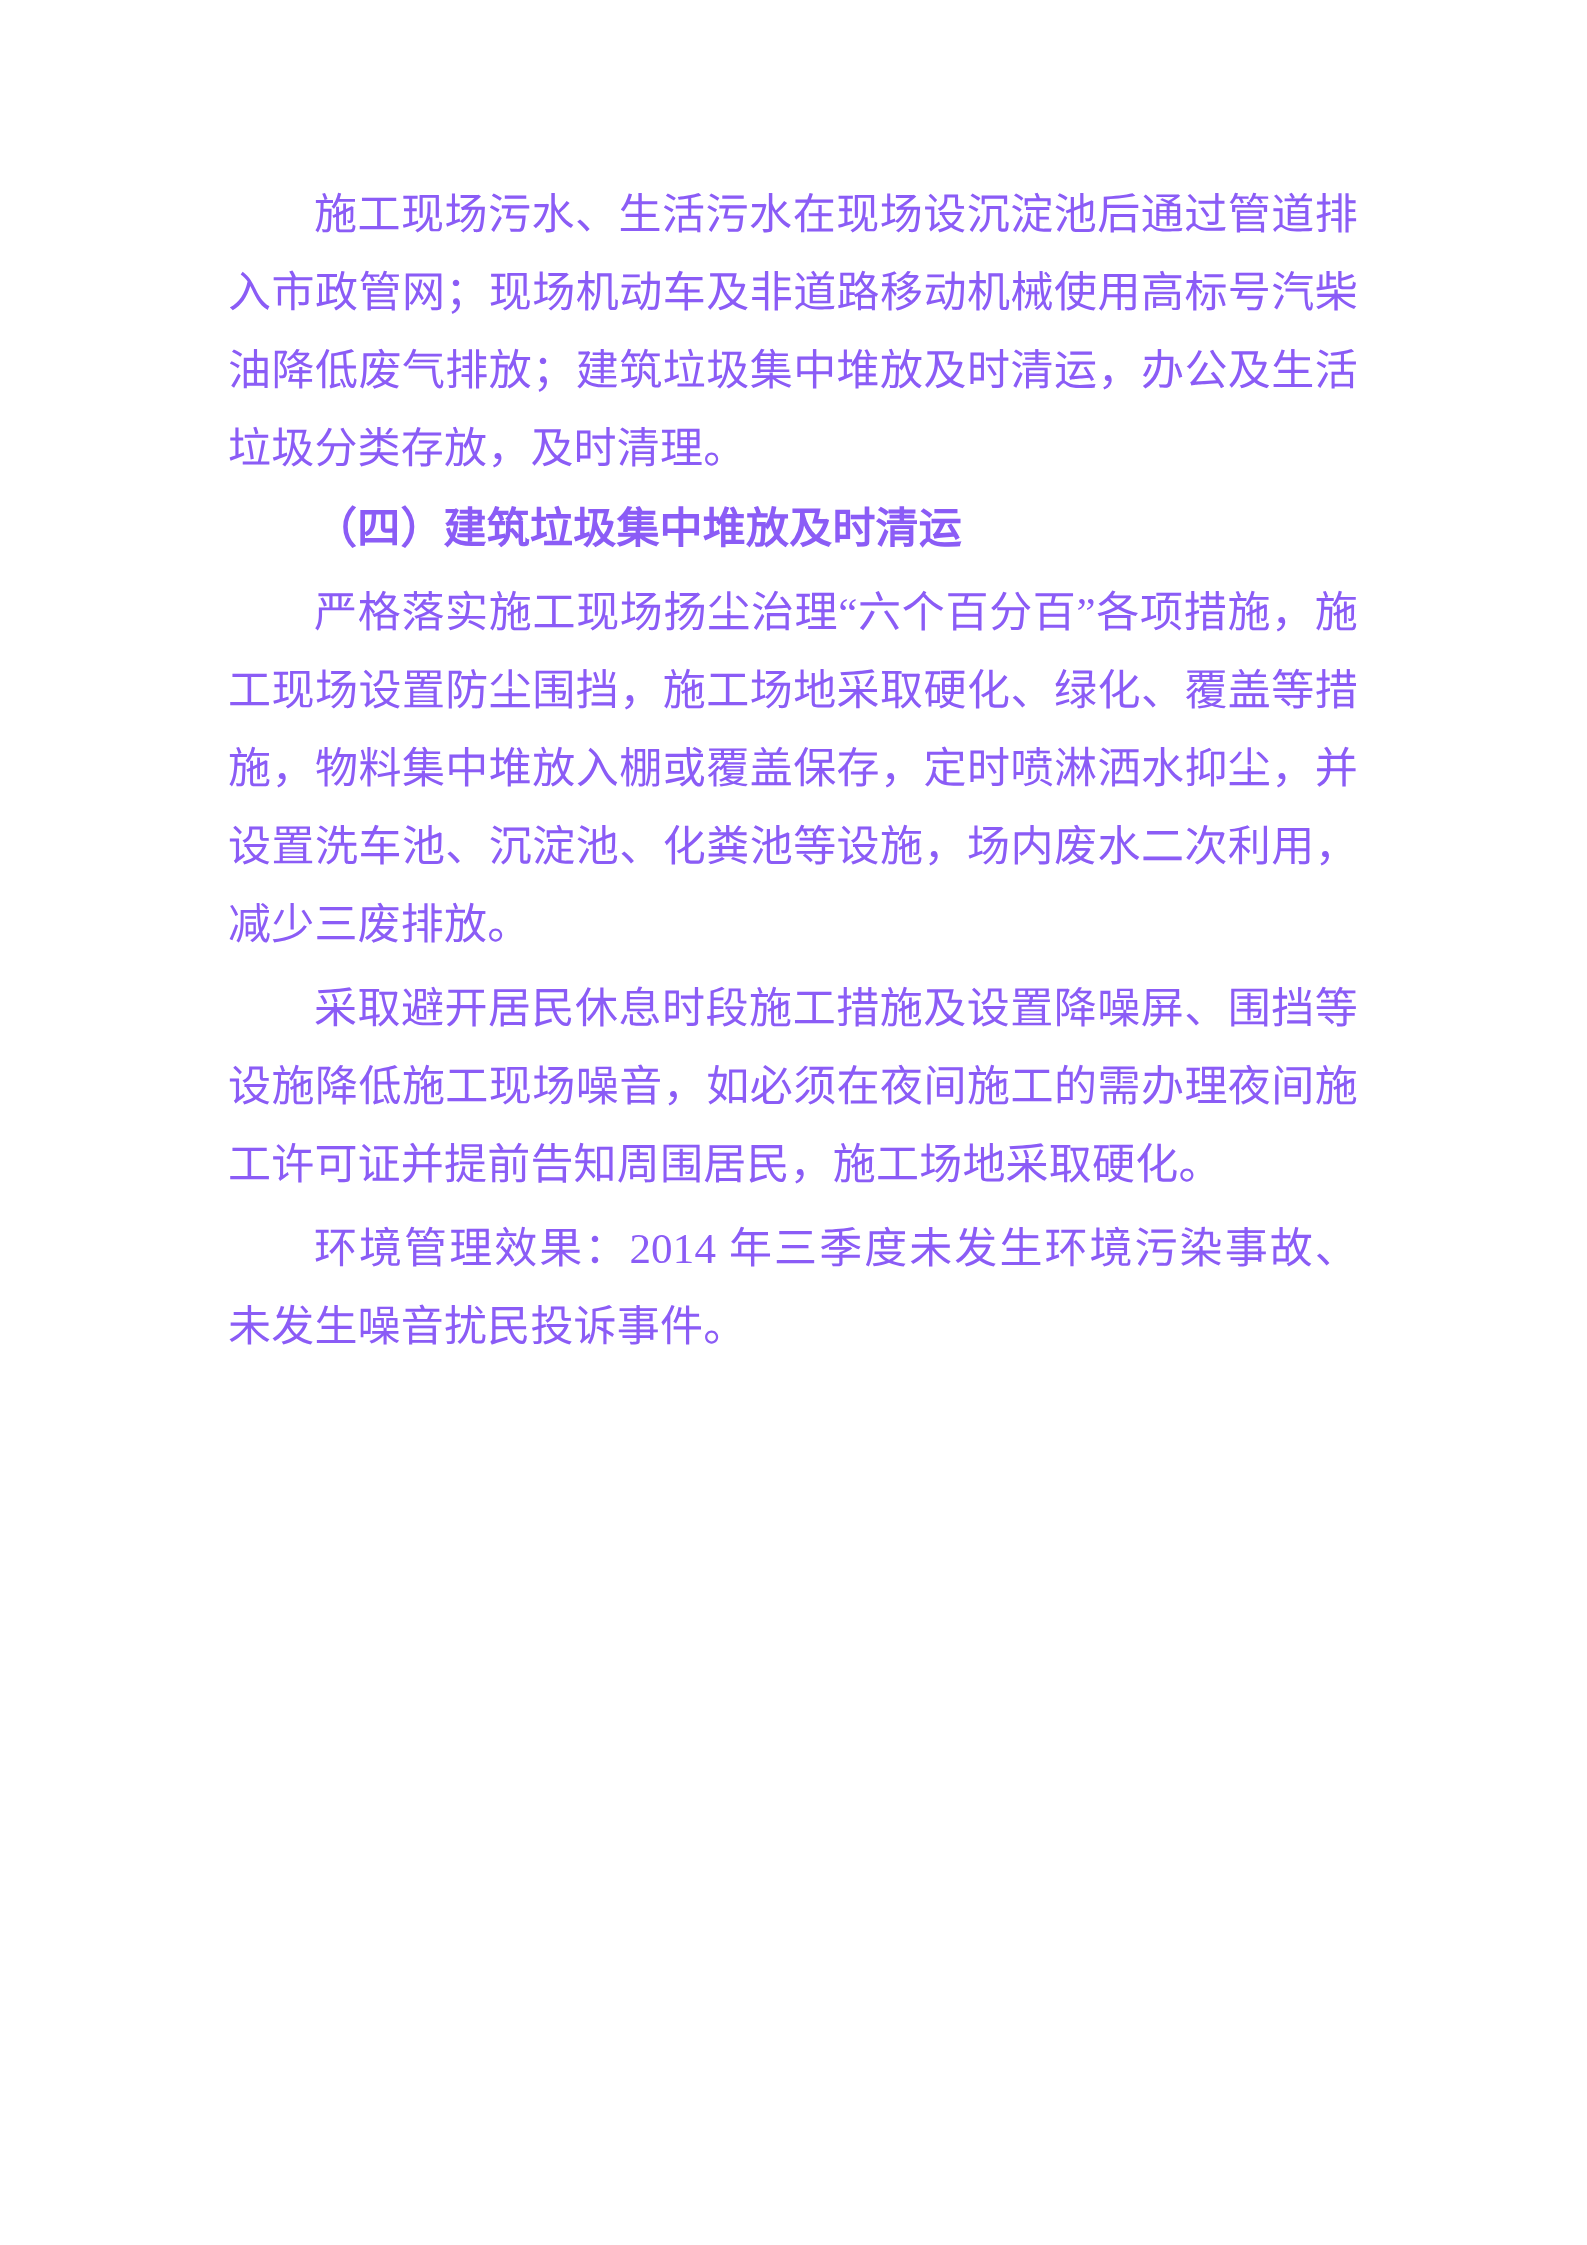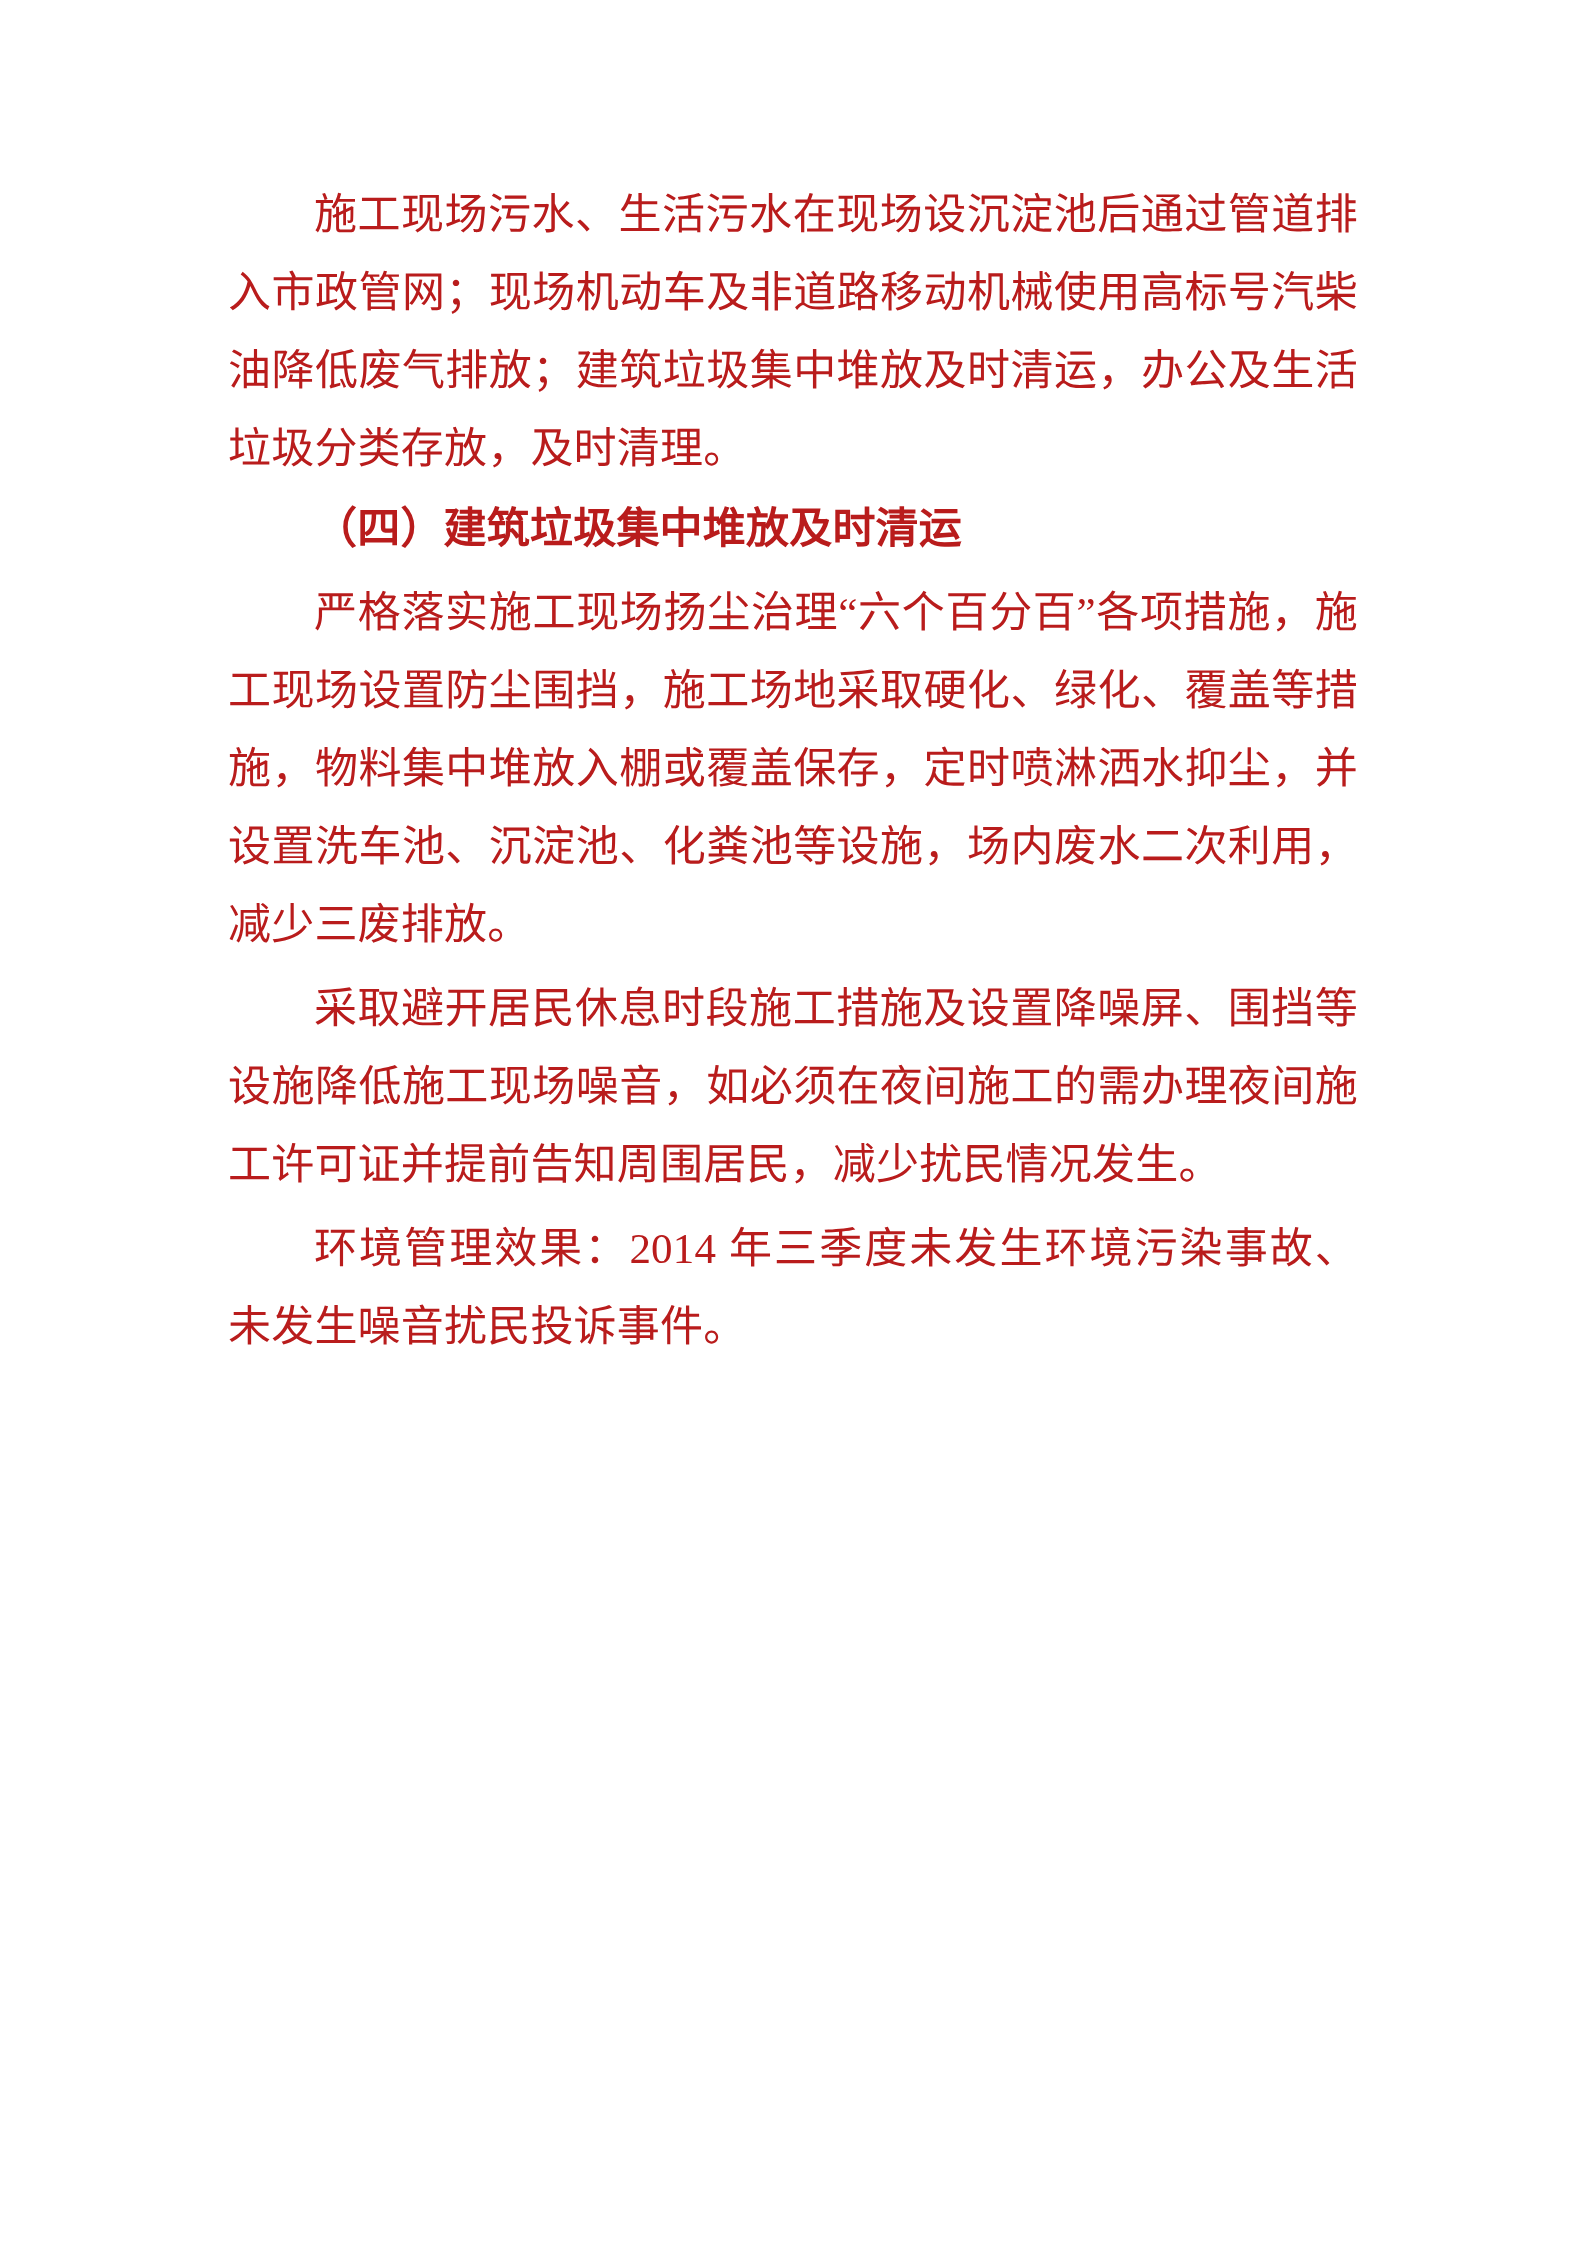--- a/index.html
+++ b/index.html
@@ -29,34 +29,34 @@
     width: 1130px;
   }
   .para {
     margin: 0 0 6px 0;
     font-size: 43px;
     line-height: 78px;
     text-align: justify;
     text-justify: inter-ideograph;
     letter-spacing: 0.2px;
     text-indent: 2em;
-    color: #b91c1c;
+    color: #8b5cf6;
   }
   .para.heading {
     font-weight: 700;
     text-indent: 2em;
   }
   .para.tight {
     margin-bottom: 2px;
   }
 </style>
 </head>
 <body>
 
 <div class="page">
   <div class="content">
     <p class="para tight">施工现场污水、生活污水在现场设沉淀池后通过管道排入市政管网；现场机动车及非道路移动机械使用高标号汽柴油降低废气排放；建筑垃圾集中堆放及时清运，办公及生活垃圾分类存放，及时清理。</p>
     <p class="para heading">（四）建筑垃圾集中堆放及时清运</p>
     <p class="para">严格落实施工现场扬尘治理“六个百分百”各项措施，施工现场设置防尘围挡，施工场地采取硬化、绿化、覆盖等措施，物料集中堆放入棚或覆盖保存，定时喷淋洒水抑尘，并设置洗车池、沉淀池、化粪池等设施，场内废水二次利用，减少三废排放。</p>
-    <p class="para">采取避开居民休息时段施工措施及设置降噪屏、围挡等设施降低施工现场噪音，如必须在夜间施工的需办理夜间施工许可证并提前告知周围居民，减少扰民情况发生。</p>
+    <p class="para">采取避开居民休息时段施工措施及设置降噪屏、围挡等设施降低施工现场噪音，如必须在夜间施工的需办理夜间施工许可证并提前告知周围居民，施工场地采取硬化。</p>
     <p class="para">环境管理效果：2014 年三季度未发生环境污染事故、未发生噪音扰民投诉事件。</p>
   </div>
 </div>
 
 </body></html>

